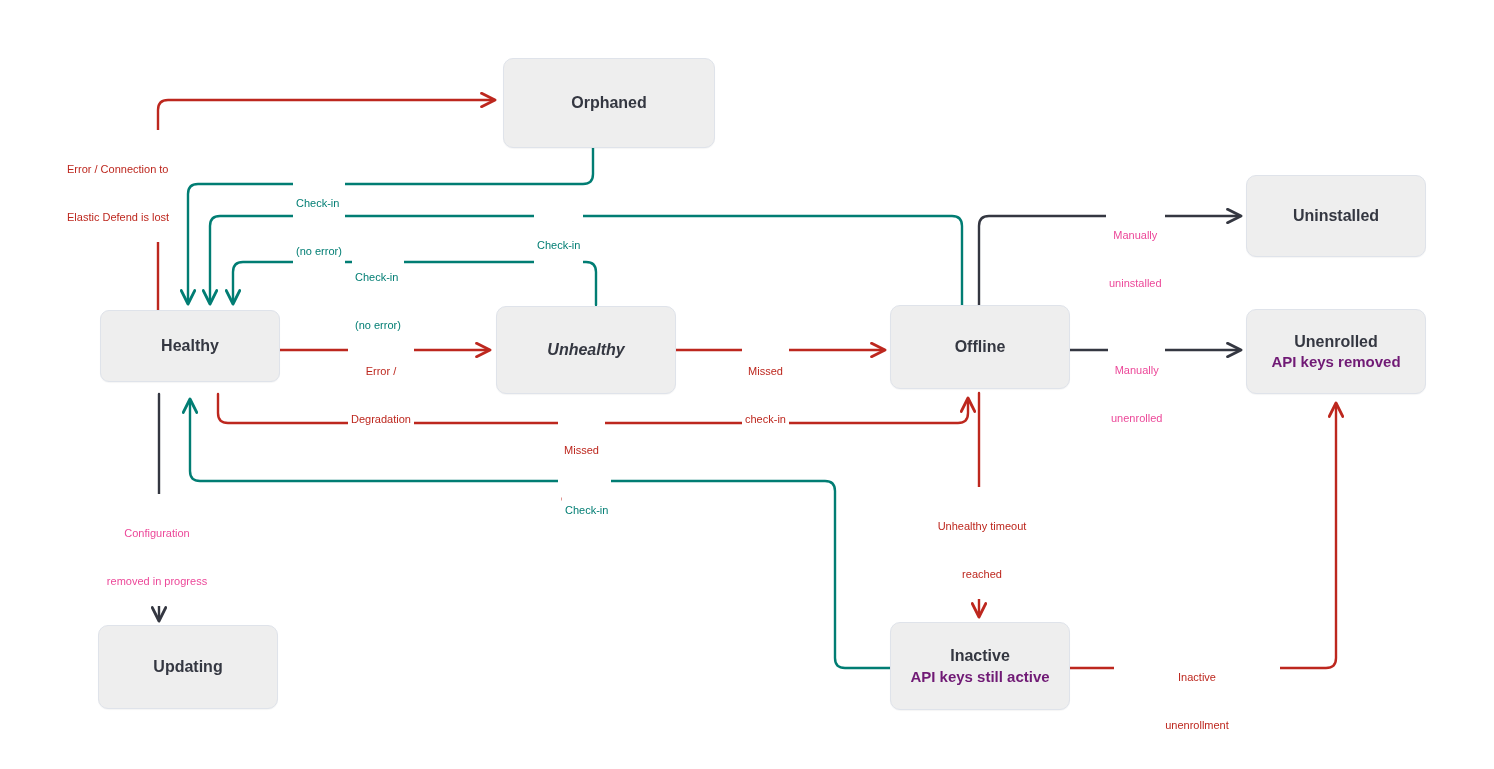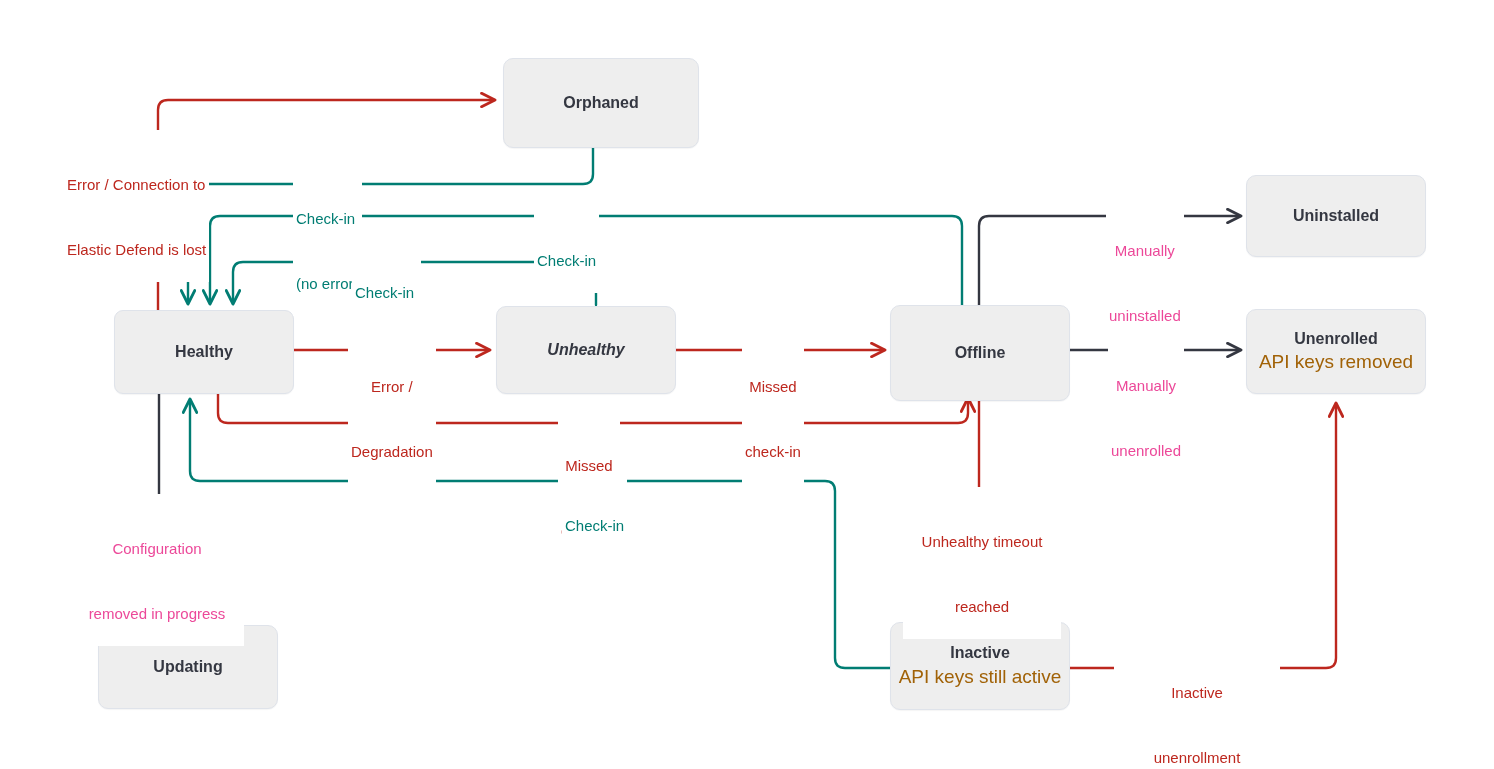--- a/index.html
+++ b/index.html
@@ -34,30 +34,30 @@
   }
   .node-title {
     font-size: 16px;
     font-weight: bold;
     color: #343741;
     line-height: 1.35;
     text-align: center;
     white-space: nowrap;
   }
   .node-sub {
-    font-size: 19px;
-    font-weight: normal;
-    color: #a16207;
+    font-size: 15px;
+    font-weight: bold;
+    color: #701a75;
     line-height: 1.35;
     text-align: center;
     white-space: nowrap;
   }
   .edge-label {
     position: absolute;
-    font-size: 15px;
+    font-size: 11px;
     line-height: 1.45;
     white-space: pre;
     background: #ffffff;
     padding: 0 3px;
   }
   .lbl-red   { color: #bd271e; }
   .lbl-teal  { color: #017d73; }
   .lbl-black { color: #ec4899; }
   .ta-left   { text-align: left; }
   .ta-center { text-align: center; }
@@ -101,42 +101,42 @@
     <path stroke="#343741" d="M 1070,350 L 1240,350" marker-end="url(#arrow-black)"></path>
 
     <path stroke="#bd271e" d="M 979,393 L 979,616" marker-end="url(#arrow-red)"></path>
 
     <path stroke="#bd271e" d="M 1070,668 L 1326,668 Q 1336,668 1336,658 L 1336,404" marker-end="url(#arrow-red)"></path>
 
     <path stroke="#343741" d="M 159,394 L 159,620" marker-end="url(#arrow-black)"></path>
   </g>
 </svg>
 
-<div class="node-box" style="left:503px; top:58px; width:196px; height:90px;">
+<div class="node-box" style="left:503px; top:58px; width:212px; height:90px;">
   <div class="node-title">Orphaned</div>
 </div>
 
 <div class="node-box" style="left:1246px; top:175px; width:180px; height:82px;">
   <div class="node-title">Uninstalled</div>
 </div>
 
 <div class="node-box" style="left:1246px; top:309px; width:180px; height:85px;">
   <div class="node-title">Unenrolled</div>
   <div class="node-sub">API keys removed</div>
 </div>
 
-<div class="node-box" style="left:114px; top:310px; width:180px; height:84px;border-radius:9px;">
+<div class="node-box" style="left:100px; top:310px; width:180px; height:72px;border-radius:9px;">
   <div class="node-title">Healthy</div>
 </div>
 
 <div class="node-box" style="left:496px; top:306px; width:180px; height:88px;font-style:italic;">
   <div class="node-title">Unhealthy</div>
 </div>
 
-<div class="node-box" style="left:890px; top:305px; width:180px; height:96px;">
+<div class="node-box" style="left:890px; top:305px; width:180px; height:84px;">
   <div class="node-title">Offline</div>
 </div>
 
 <div class="node-box" style="left:890px; top:622px; width:180px; height:88px;">
   <div class="node-title">Inactive</div>
   <div class="node-sub">API keys still active</div>
 </div>
 
 <div class="node-box" style="left:70px; top:625px; width:180px; height:84px;margin-left:28px;">
   <div class="node-title">Updating</div>

